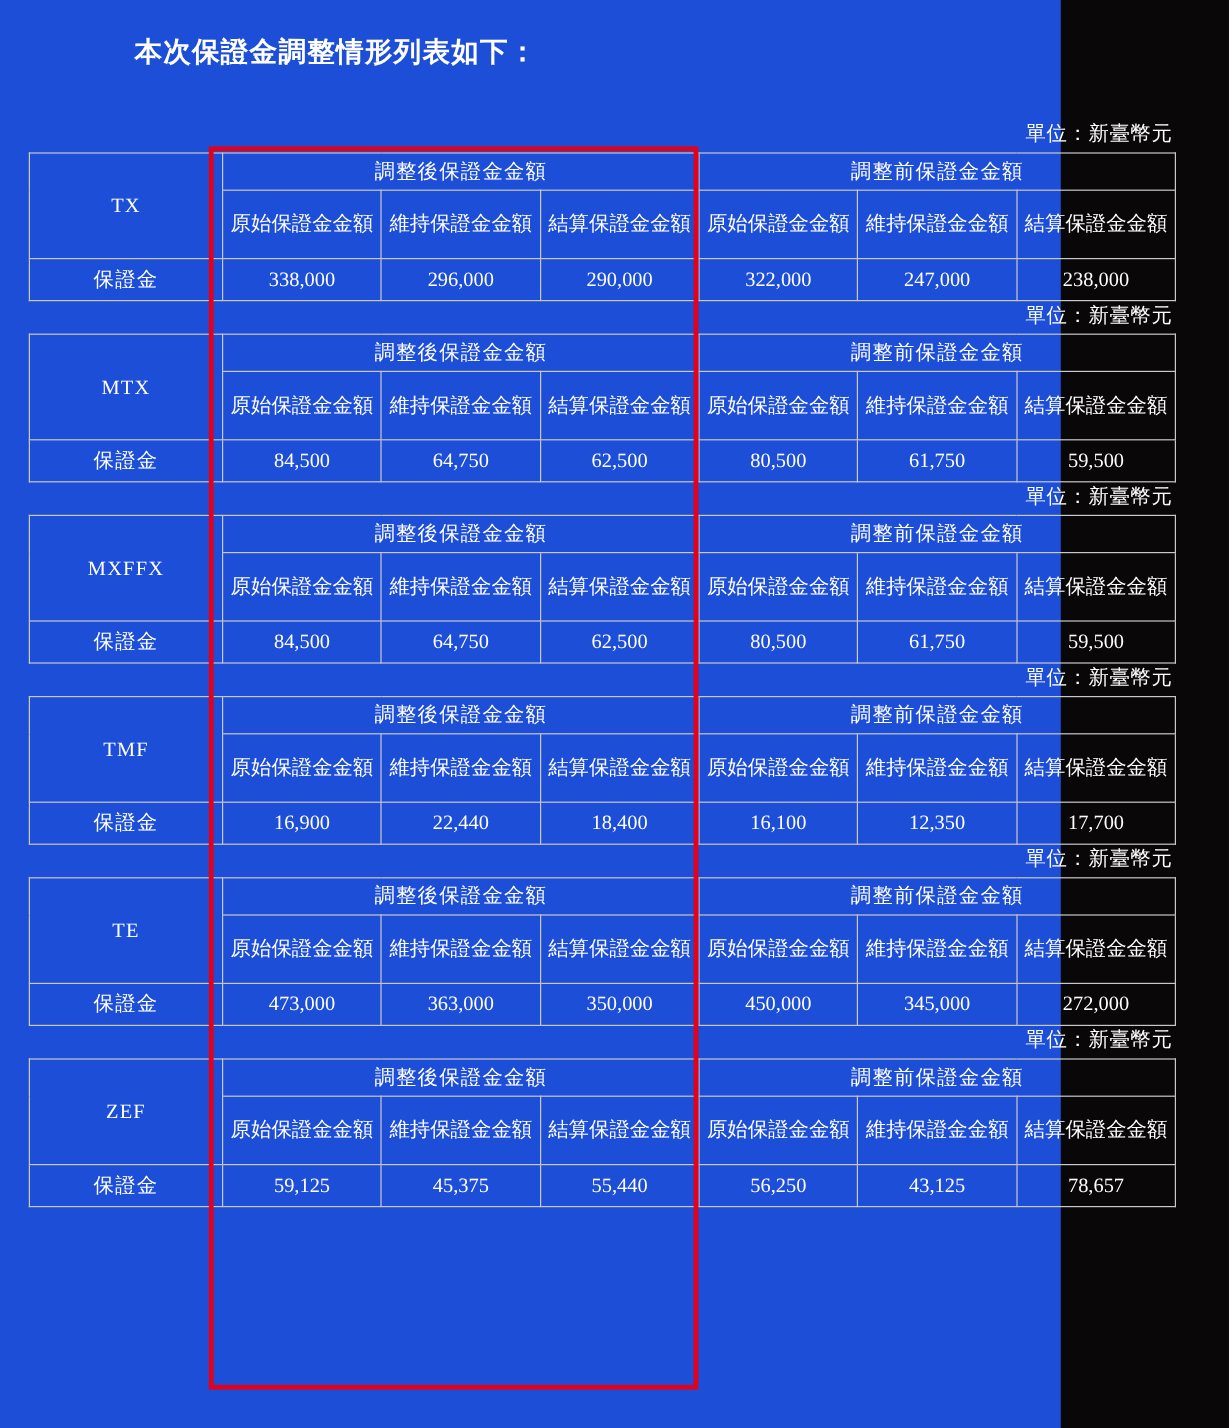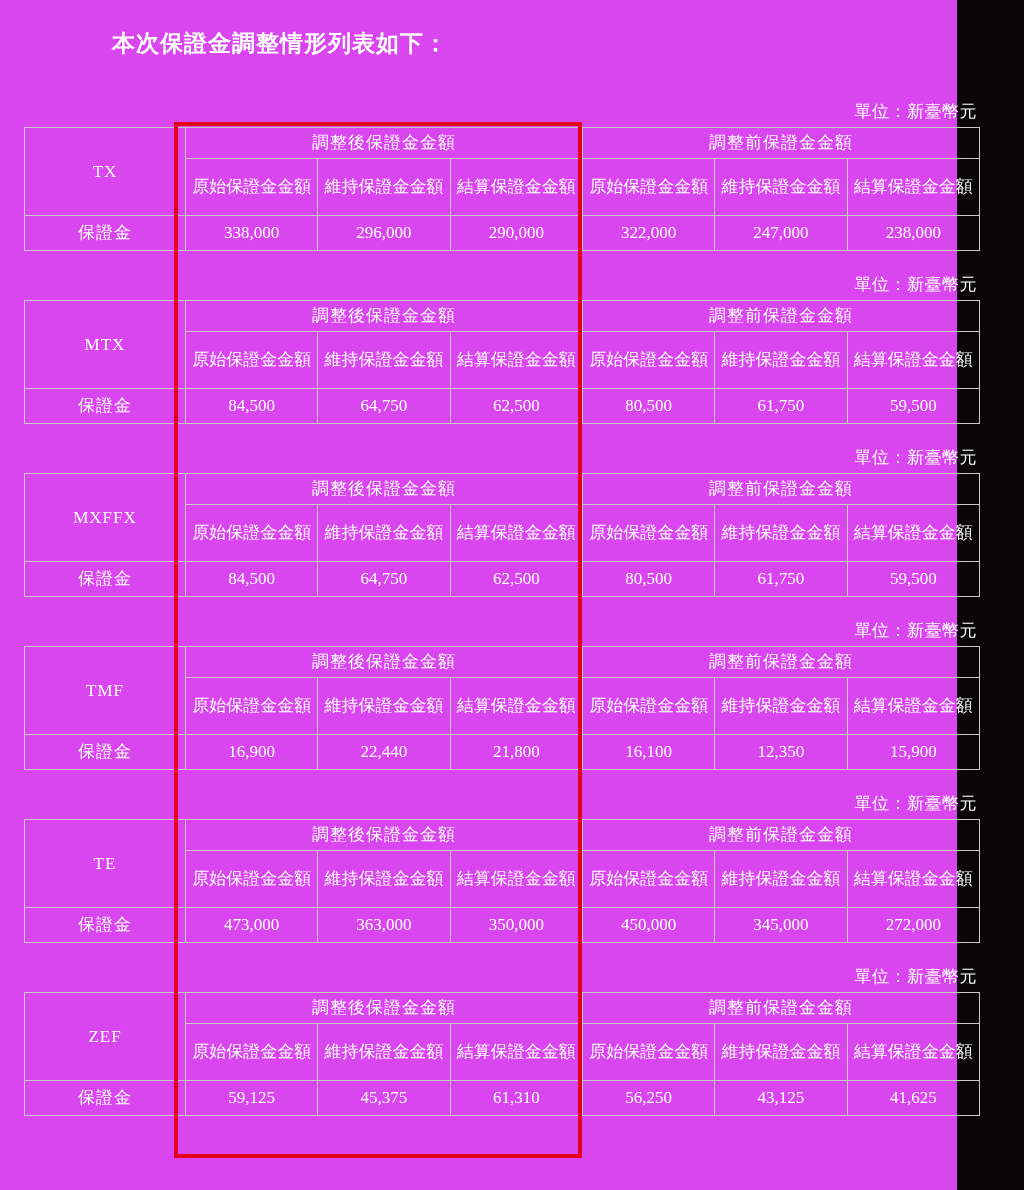--- a/index.html
+++ b/index.html
@@ -10,42 +10,41 @@
   body {
     width: 1024px;
     height: 1190px;
     position: relative;
     font-family: "Liberation Serif", "DejaVu Serif", serif;
     color: #ffffff;
     overflow: hidden;
   }
   #page {
     position: relative;
-    width: 957px;
+    width: 884px;
     height: 1190px;
-    background: #d946ef;
+    background: #1d4ed8;
   }
   .heading {
     position: absolute;
     left: 112px;
     top: 28px;
     font-size: 23px;
     font-weight: bold;
     letter-spacing: 1px;
     color: #ffffff;
     white-space: nowrap;
   }
   .tables {
     position: absolute;
     left: 24px;
     top: 100px;
     width: 956px;
   }
   .block {
-    margin-bottom: 22px;
   }
   .unit {
     text-align: right;
     font-size: 17px;
     color: #ffffff;
     margin-bottom: 4px;
     padding-right: 3px;
     letter-spacing: 0.5px;
   }
   table.margin-table {
@@ -211,24 +210,24 @@
           <td class="colhdr" style="width:133px;">維持保證金金額</td>
           <td class="colhdr" style="width:134px;">結算保證金金額</td>
           <td class="colhdr" style="width:133px;">原始保證金金額</td>
           <td class="colhdr" style="width:133px;">維持保證金金額</td>
           <td class="colhdr" style="width:134px;">結算保證金金額</td>
         </tr>
         <tr>
           <td class="rowlabel">保證金</td>
           <td class="val">16,900</td>
           <td class="val">22,440</td>
-          <td class="val">21,800</td>
+          <td class="val">18,400</td>
           <td class="val">16,100</td>
           <td class="val">12,350</td>
-          <td class="val">15,900</td>
+          <td class="val">17,700</td>
         </tr>
       </tbody>
         </table>
     </div>
 
     <div class="block">
       <div class="unit">單位：新臺幣元</div>
       <table class="margin-table">
         <tbody>
             <tr>
@@ -271,24 +270,24 @@
           <td class="colhdr" style="width:133px;">維持保證金金額</td>
           <td class="colhdr" style="width:134px;">結算保證金金額</td>
           <td class="colhdr" style="width:133px;">原始保證金金額</td>
           <td class="colhdr" style="width:133px;">維持保證金金額</td>
           <td class="colhdr" style="width:134px;">結算保證金金額</td>
         </tr>
         <tr>
           <td class="rowlabel">保證金</td>
           <td class="val">59,125</td>
           <td class="val">45,375</td>
-          <td class="val">61,310</td>
+          <td class="val">55,440</td>
           <td class="val">56,250</td>
           <td class="val">43,125</td>
-          <td class="val">41,625</td>
+          <td class="val">78,657</td>
         </tr>
       </tbody>
         </table>
     </div>
 
   </div>
 
   <div class="highlight-box" style="border-color: rgb(226, 0, 26);"></div>
 
 </div>

